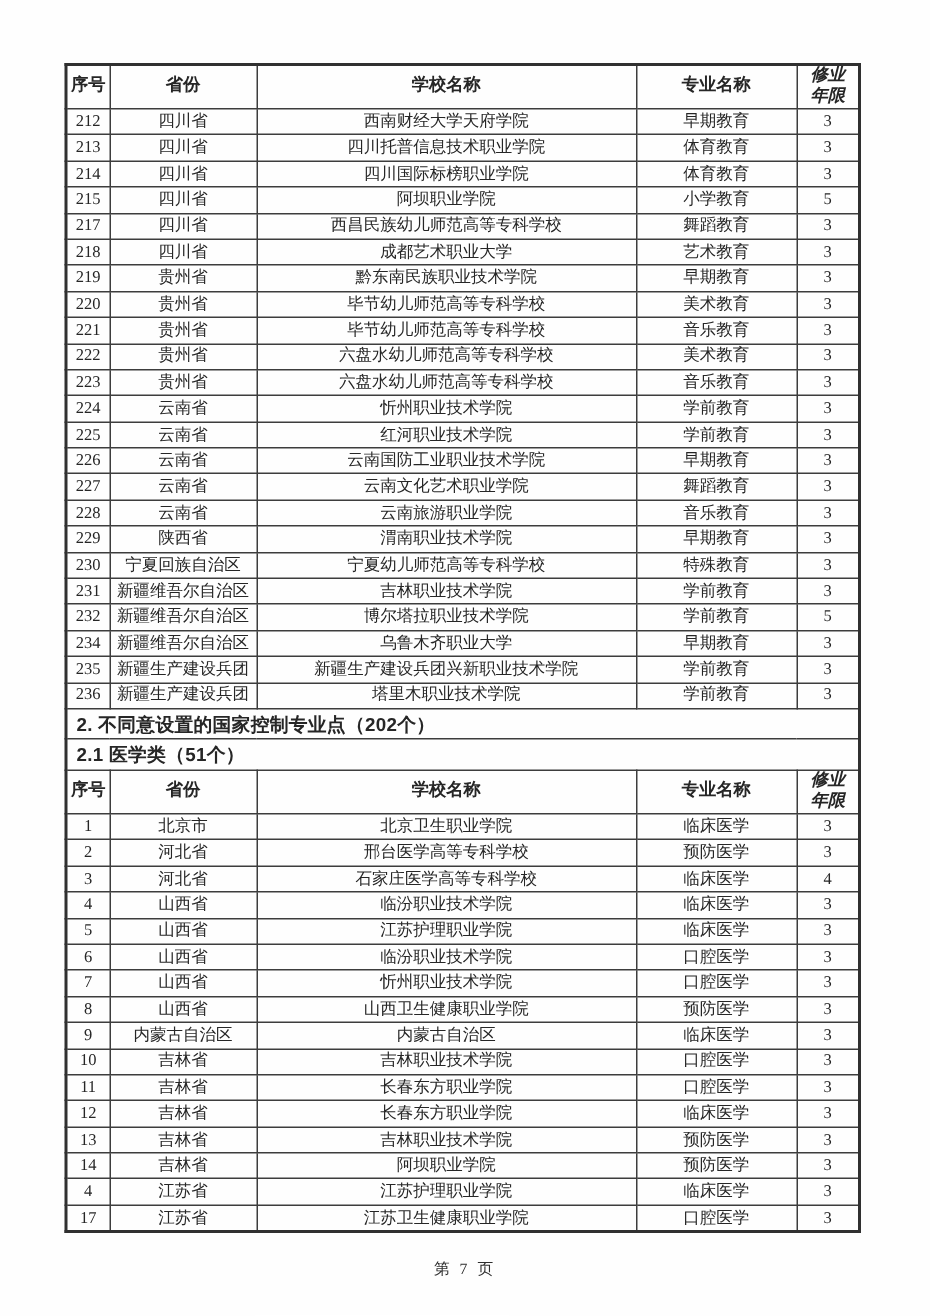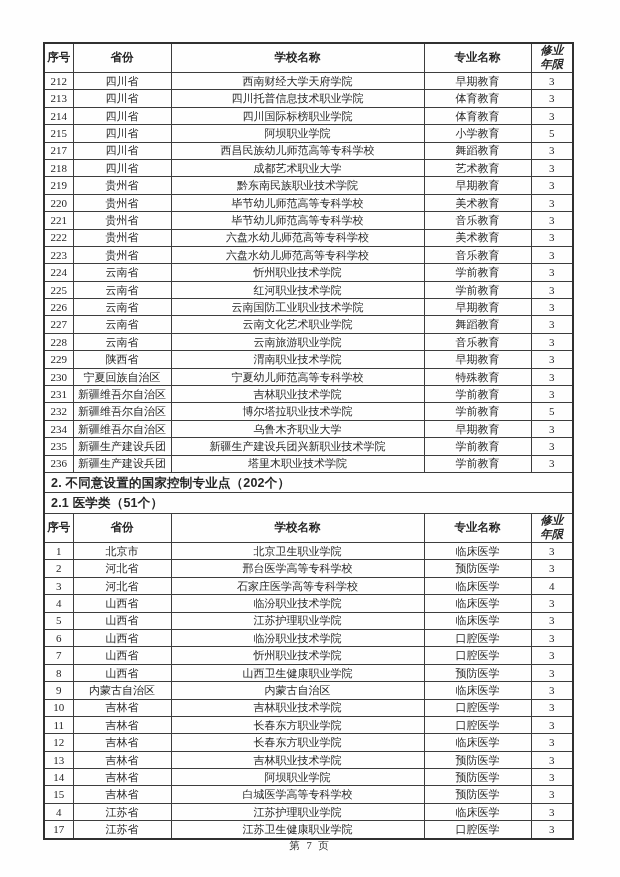--- a/index.html
+++ b/index.html
@@ -371,27 +371,20 @@
           <td class="col-years">3</td>
         </tr>
         <tr>
           <td class="col-no">14</td>
           <td class="col-province">吉林省</td>
           <td class="col-school">阿坝职业学院</td>
           <td class="col-major">预防医学</td>
           <td class="col-years">3</td>
         </tr>
         <tr>
-          <td class="col-no">15</td>
-          <td class="col-province">吉林省</td>
-          <td class="col-school">白城医学高等专科学校</td>
-          <td class="col-major">预防医学</td>
-          <td class="col-years">3</td>
-        </tr>
-        <tr>
           <td class="col-no">4</td>
           <td class="col-province">江苏省</td>
           <td class="col-school">江苏护理职业学院</td>
           <td class="col-major">临床医学</td>
           <td class="col-years">3</td>
         </tr>
         <tr>
           <td class="col-no">17</td>
           <td class="col-province">江苏省</td>
           <td class="col-school">江苏卫生健康职业学院</td>

